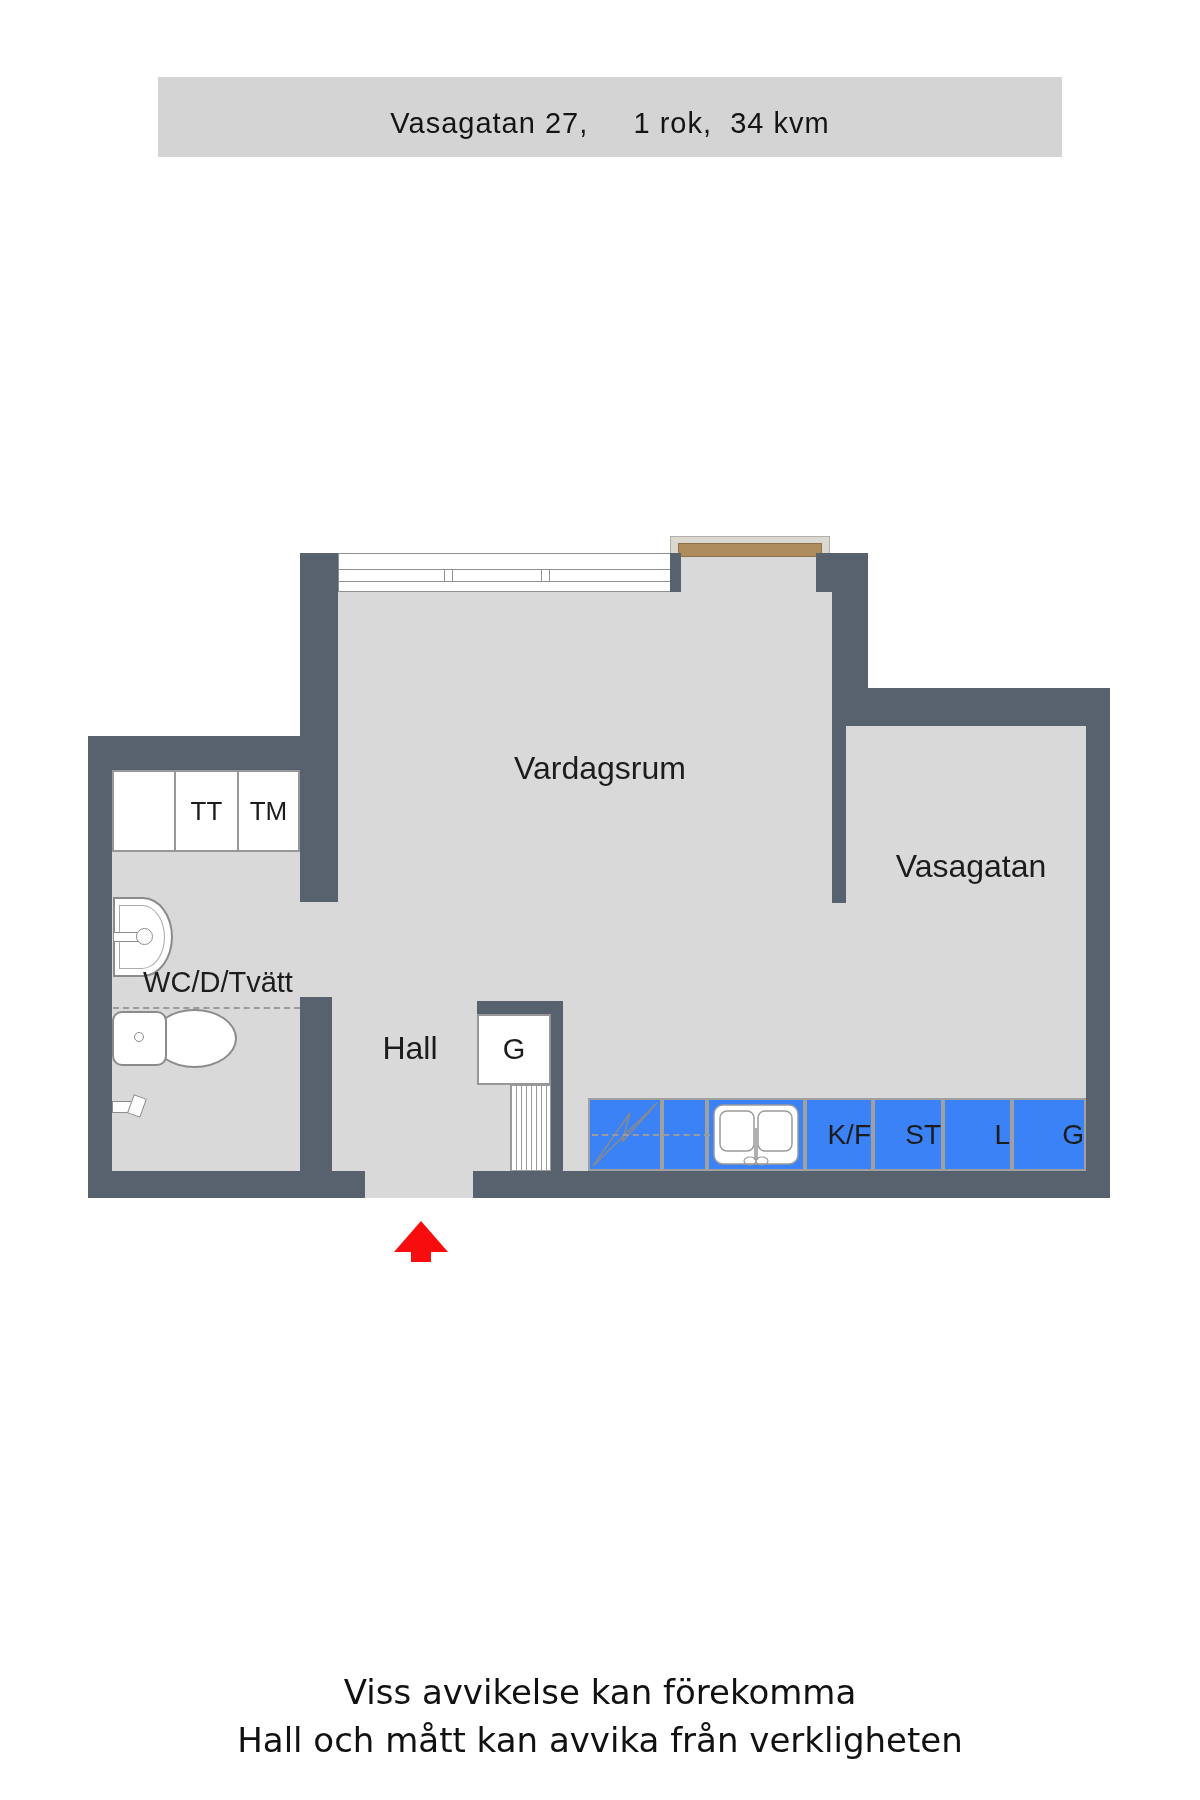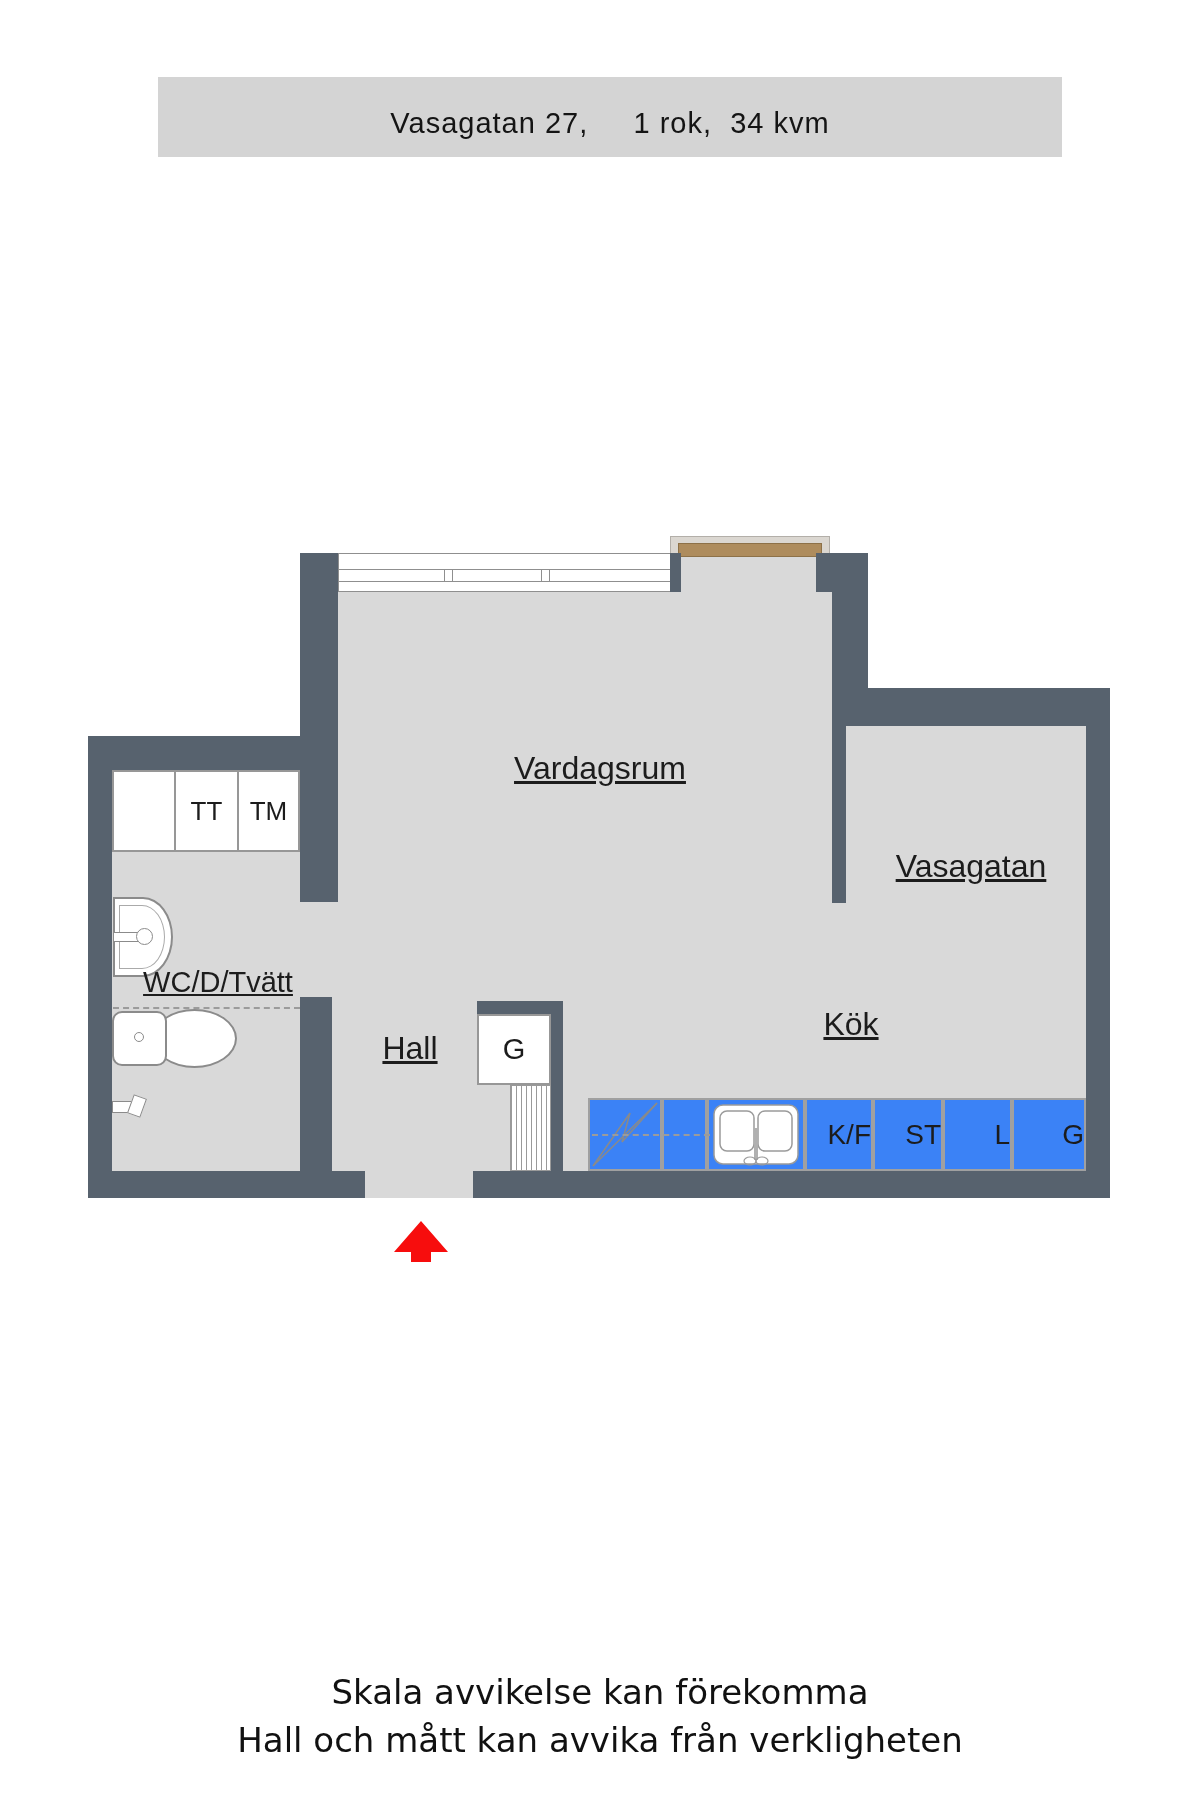--- a/index.html
+++ b/index.html
@@ -79,21 +79,21 @@
   .k-blank { left:662px;  top:1098px; width:45px; height:73px; }
   .k-sink  { left:707px;  top:1098px; width:98px; height:73px; }
   .k-kf    { left:805px;  top:1098px; width:68px; height:73px; }
   .k-st    { left:873px;  top:1098px; width:70px; height:73px; }
   .k-l     { left:943px;  top:1098px; width:69px; height:73px; }
   .k-g     { left:1012px; top:1098px; width:74px; height:73px; }
   .k-dash  { left:592px; top:1134px; width:118px; height:0;
     border-top:2px dashed #9b9b9b; z-index:5; }
 
   
-  .room-label { z-index:5; text-align:center; font-size:32px;text-decoration:underline; }
+  .room-label { z-index:5; text-align:center; font-size:32px; }
   .lbl-vardagsrum { left:450px; top:750px;  width:300px; }
   .lbl-sovalkov   { left:821px; top:848px;  width:300px; }
   .lbl-kok        { left:701px; top:1006px; width:300px; }
   .lbl-hall       { left:310px; top:1030px; width:200px; }
   .lbl-wc         { left:118px; top:966px;  width:200px; font-size:29px; }
 
   
   .fixture { z-index:4; }
   .wc-dash { left:113px; top:1007px; width:187px; height:0;
     border-top:2px dashed #9b9b9b; z-index:4; }
@@ -216,28 +216,27 @@
   <div class="abs kcell k-l">
     <span>L</span>
   </div>
   <div class="abs kcell k-g">
     <span>G</span>
   </div>
   <div class="abs k-dash"></div>
 
   <div class="abs room-label lbl-vardagsrum">Vardagsrum</div>
   <div class="abs room-label lbl-sovalkov">Vasagatan</div>
-  <div class="abs room-label lbl-kok">Kök</div>
   <div class="abs room-label lbl-hall">Hall</div>
   <div class="abs room-label lbl-wc">WC/D/Tvätt</div>
 
   <div class="abs entrance-arrow">
     <svg width="54" height="42" viewBox="0 0 54 42">
       <polygon points="27,0 54,31 37,31 37,41 17,41 17,31 0,31" fill="var(--entrance-arrow,#f70d0d)"></polygon>
     </svg>
   </div>
 
   <div class="abs footer">
-    <div>Skala avvikelse kan förekomma</div>
+    <div>Viss avvikelse kan förekomma</div>
     <div>Hall och mått kan avvika från verkligheten</div>
   </div>
 
 </div>
 
 </body></html>

